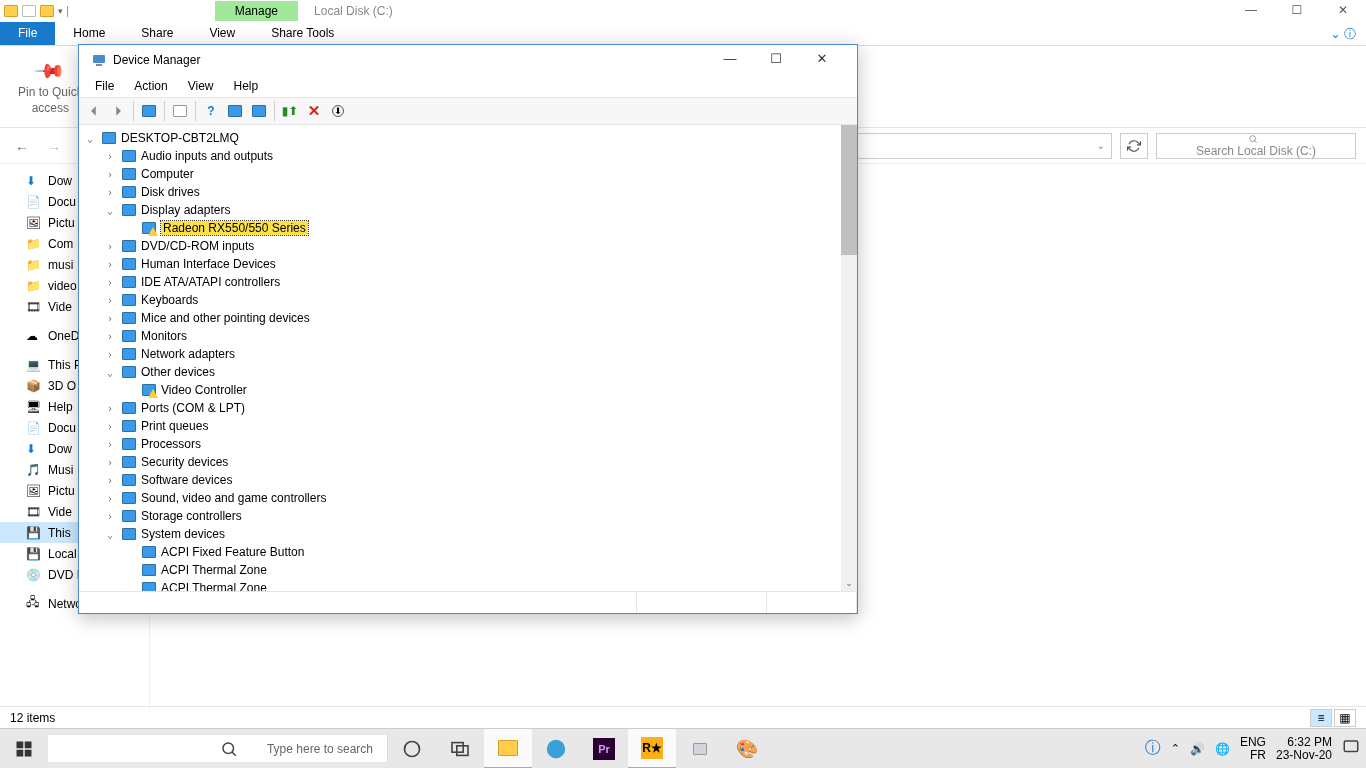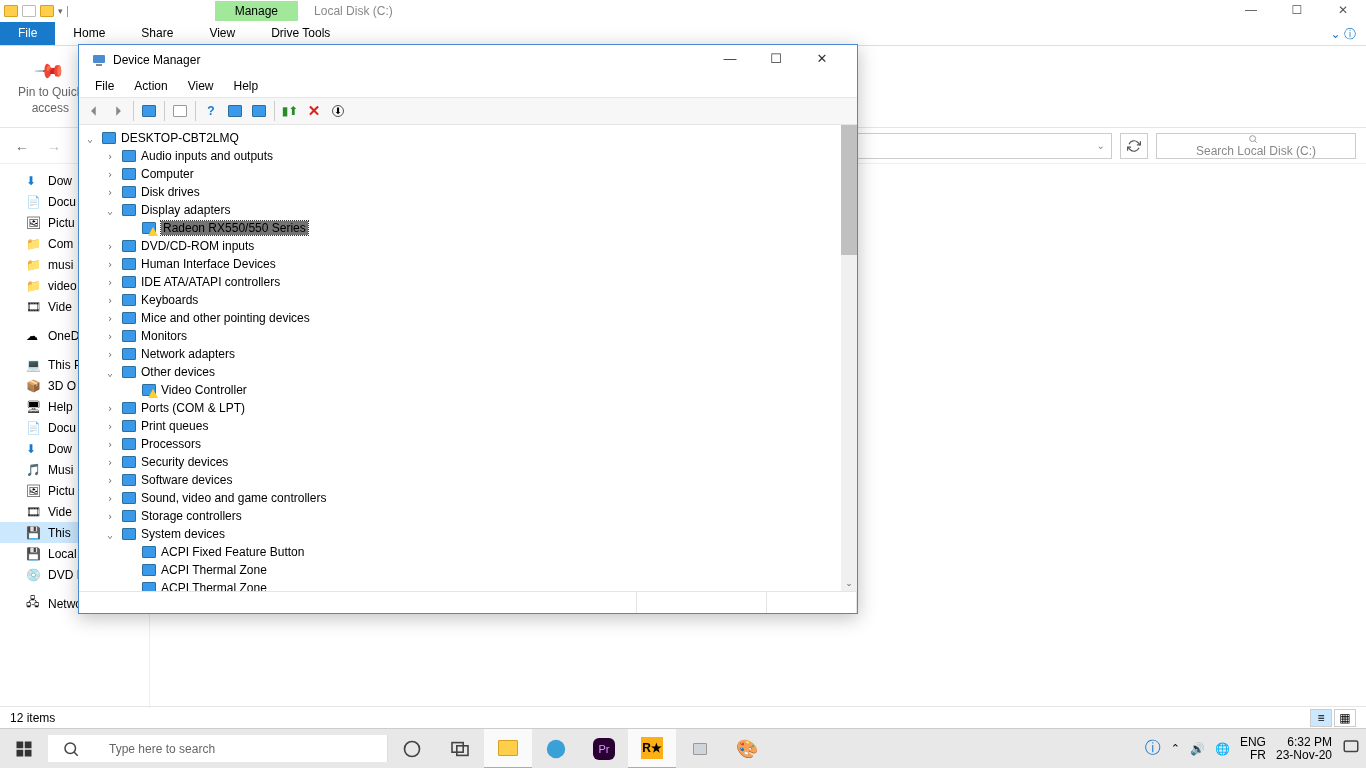--- a/index.html
+++ b/index.html
@@ -43,32 +43,32 @@
 .dm-winbtn { width:46px; height:28px; text-align:center; line-height:26px; color:#333; font-size:13px;}
 .dm-menubar { height:22px; display:flex; align-items:center; padding:0 6px; gap: 0;}
 .dm-menubar span { padding: 3px 10px; font-size:12px;}
 .dm-toolbar { height:28px; border-top:1px solid #e5e5e5; border-bottom:1px solid #e5e5e5; display:flex; align-items:center; padding:0 4px; gap:2px; background:#f7f7f7;}
 .tb-btn { width:22px; height:22px; display:flex; align-items:center; justify-content:center;}
 .tb-sep { width:1px; height:20px; background:#ccc; margin:0 2px;}
 .dm-tree { flex:1; overflow:auto; padding:4px 0; position:relative; font-size:12px;}
 .tree-row { display:flex; align-items:center; height:18px; white-space:nowrap;}
 .tree-toggle { width:14px; text-align:center; color:#666; font-size:10px; font-family: monospace;}
 .tree-icon { width:16px; height:16px; margin:0 4px; display:inline-flex; align-items:center; justify-content:center;}
-.tree-row.selected .tree-label { background:#737373; outline:1px dotted #333; padding:0 2px;}
+.tree-row.selected .tree-label { background:#fde047; outline:1px dotted #333; padding:0 2px;}
 .lvl0{padding-left:4px;} .lvl1{padding-left:24px;} .lvl2{padding-left:44px;}
 .dm-status { height:22px; border-top:1px solid #e5e5e5; display:flex;}
 .dm-status div { border-right:1px solid #e5e5e5; flex:1;}
 .dm-scroll { position:absolute; right:0; top:0; bottom:0; width:16px; background:#f0f0f0;}
 .dm-thumb { position:absolute; right:0; top:0; width:16px; height:130px; background:#c0c0c0;}
 .dm-sc-down { position:absolute; right:0; bottom:0; width:16px; height:16px; background:#f0f0f0; text-align:center; font-size:9px; line-height:16px; color:#666;}
 
 
 .taskbar { position:absolute; bottom:0; left:0; width:1366px; height:40px; background:#e8e8e8; border-top:1px solid #ccc; display:flex; align-items:center;}
 .start { width:48px; height:40px; display:flex; align-items:center; justify-content:center;}
-.search-tb { width:340px; height:27px; background:#fff; display:flex; align-items:center; padding:0 14px; color:#666; gap:29px; border-right:1px solid #ddd;}
+.search-tb { width:340px; height:27px; background:#fff; display:flex; align-items:center; padding:0 14px; color:#666; gap:29px; border-right:1px solid #ddd;justify-content:flex-end;}
 .tb-icon { width:48px; height:40px; display:flex; align-items:center; justify-content:center;}
 .tb-icon.active { border-bottom:2px solid #76b9ed; background:#fafafa;}
 .systray { margin-left:auto; display:flex; align-items:center; height:40px; padding-right:6px; gap:10px;}
 .lang { text-align:right; font-size:11px; line-height:13px;}
 .clock { text-align:right; font-size:11px; line-height:13px;}
 
 
 .ic { display:inline-block; width:14px; height:12px; background:#5aa0d8; border:1px solid #3a7cb0; border-radius:1px;}
 .ic.folder{ background:#ffcf4b; border-color:#d6a020;}
 .ic.mon{ background:#3a99e9; border-color:#2a6fa0;}
@@ -92,21 +92,21 @@
       <div class="exp-winbtn">—</div>
       <div class="exp-winbtn">☐</div>
       <div class="exp-winbtn">✕</div>
     </div>
   </div>
   <div class="exp-ribbontabs">
     <div class="tab file">File</div>
     <div class="tab">Home</div>
     <div class="tab">Share</div>
     <div class="tab">View</div>
-    <div class="tab">Drive Tools</div>
+    <div class="tab">Share Tools</div>
     <div style="margin-left:auto; padding:4px 10px; color:#1979ca;">⌄ ⓘ</div>
   </div>
   <div class="exp-ribbon">
     <div class="pin-group">
       <span class="pin-icon">📌</span>
       <span>Pin to Quick</span>
       <span>access</span>
     </div>
   </div>
   <div class="exp-addr">
@@ -514,21 +514,21 @@
     </div>
   <div class="tb-icon active">
       <span class="ic folder" style="width:20px;height:16px;"></span>
     </div>
   <div class="tb-icon">
       <svg width="22" height="22" viewBox="0 0 24 24">
         <circle cx="12" cy="12" r="10" fill="#39a0d8"></circle>
       </svg>
     </div>
   <div class="tb-icon">
-      <span style="background:#2a0033;color:#d49cff;width:22px;height:22px;display:inline-flex;align-items:center;justify-content:center;font-size:11px;font-weight:normal;border-radius:6px;">Pr</span>
+      <span style="background:#2a0033;color:#d49cff;width:22px;height:22px;display:inline-flex;align-items:center;justify-content:center;font-size:11px;font-weight:bold;border-radius:0;">Pr</span>
     </div>
   <div class="tb-icon active">
       <span style="background:#fcaf17;color:#000;width:22px;height:22px;display:inline-flex;align-items:center;justify-content:center;font-size:12px;font-weight:bold;">R★</span>
     </div>
   <div class="tb-icon">
       <span class="ic" style="background:#cfd5db;border-color:#999;"></span>
     </div>
   <div class="tb-icon">
       <span style="font-size:18px;">🎨</span>
     </div>

